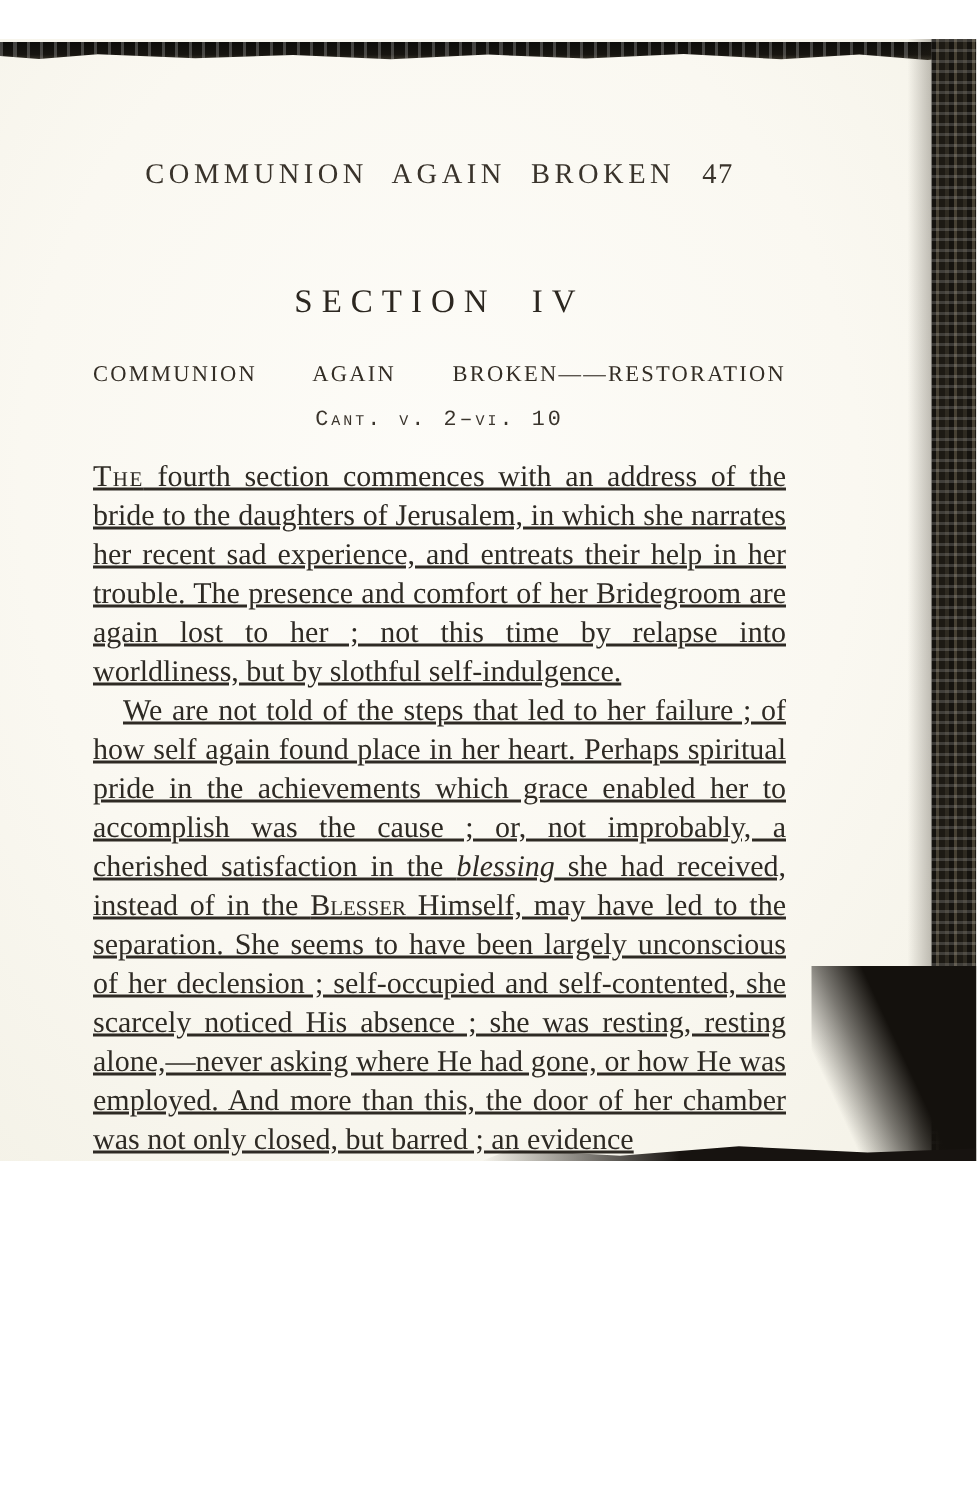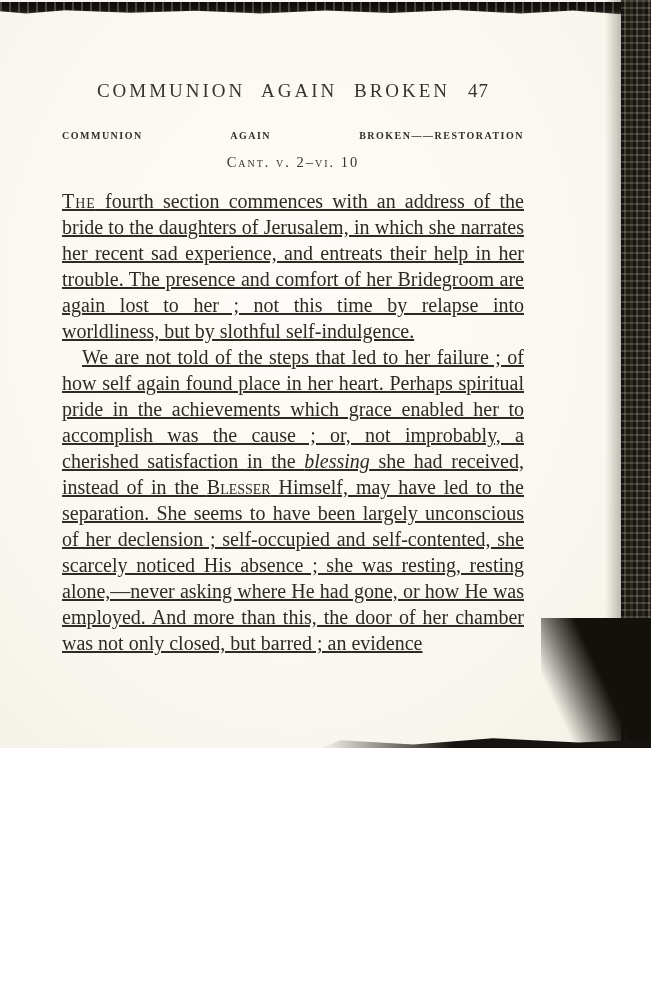--- a/index.html
+++ b/index.html
@@ -8,20 +8,21 @@
     width: 651px; height: 1000px;
     background: #ffffff;
     font-family: "Liberation Serif", serif;
     overflow: hidden;
   }
   .scan-page {
     position: relative;
     width: 651px; height: 748px;
     background: radial-gradient(ellipse at 45% 40%, #fdfcf8 0%, #faf8f1 55%, #f3f1e6 100%);
     overflow: hidden;
+    margin-top: 26px;
   }
 
   
   .edge-top {
     position: absolute; top: 2px; left: 0; width: 100%; height: 12px;
     background:
       repeating-linear-gradient(90deg, rgba(255,255,255,.22) 0 2px, rgba(255,255,255,0) 2px 9px),
       linear-gradient(180deg, #0d0c0a 0%, #171510 70%, #3a362c 100%);
     clip-path: polygon(0 0, 100% 0, 100% 72%, 95% 100%, 88% 70%, 80% 96%, 70% 66%, 60% 92%, 50% 70%, 40% 96%, 30% 72%, 20% 90%, 10% 68%, 4% 95%, 0 78%);
   }
@@ -65,34 +66,35 @@
     margin: 60px 0 0;
     text-align: center;
     font-size: 22px;
     font-weight: normal;
     letter-spacing: 6px;
     word-spacing: 12px;
     color: #2c2720;
   }
   .section-subtitle {
     margin: 28px 0 0;
-    font-size: 10px;
-    font-weight: bold;
+    font-size: 15px;
+    font-weight: normal;
     letter-spacing: 1.5px;
     text-align: justify;
     text-align-last: justify;
     color: #332d25;
   }
   .reference {
     margin-top: 13px;
     text-align: center;
     font-size: 14.5px;
     font-variant: small-caps;
     letter-spacing: 2px;
     color: #3a342c;
+    font-family: Liberation Mono, monospace;
   }
   .body-copy {
     margin-top: 17px;
     font-size: 20px;
     line-height: 26px;
     text-align: justify;
     color: #2e2a24;
     text-decoration: underline;
   }
   .body-copy p { margin: 0; }
@@ -105,20 +107,21 @@
 <body>
 
 <div class="scan-page">
 
   <div class="page-content">
 
     <div class="running-header">
       <span>COMMUNION AGAIN BROKEN</span><span class="page-number">47</span>
     </div>
 
+    <h1 class="section-heading">SECTION IV</h1>
 
     <h2 class="section-subtitle">COMMUNION AGAIN BROKEN——RESTORATION</h2>
 
     <div class="reference">Cant. v. 2–vi. 10</div>
 
     <div class="body-copy">
       <p><span class="lead-word">The</span><span> fourth section commences with an address of the bride to the daughters of Jerusalem, in which she narrates her recent sad experience, and entreats their help in her trouble.  The presence and comfort of her Bridegroom are again lost to her ; not this time by relapse into worldliness, but by slothful self-indulgence.</span></p>
       <p class="indent"><span>We are not told of the steps that led to her failure ; of how self again found place in her heart.  Perhaps spiritual pride in the achievements which grace enabled her to accomplish was the cause ; or, not improbably, a cherished satisfaction in the </span><span class="italic">blessing</span><span> she had received, instead of in the </span><span class="smallcaps">Blesser</span><span> Himself, may have led to the separation.  She seems to have been largely unconscious of her declension ; self-occupied and self-contented, she scarcely noticed His absence ; she was resting, resting alone,—never asking where He had gone, or how He was employed.  And more than this, the door of her chamber was not only closed, but barred ; an evidence</span></p>
     </div>
 

